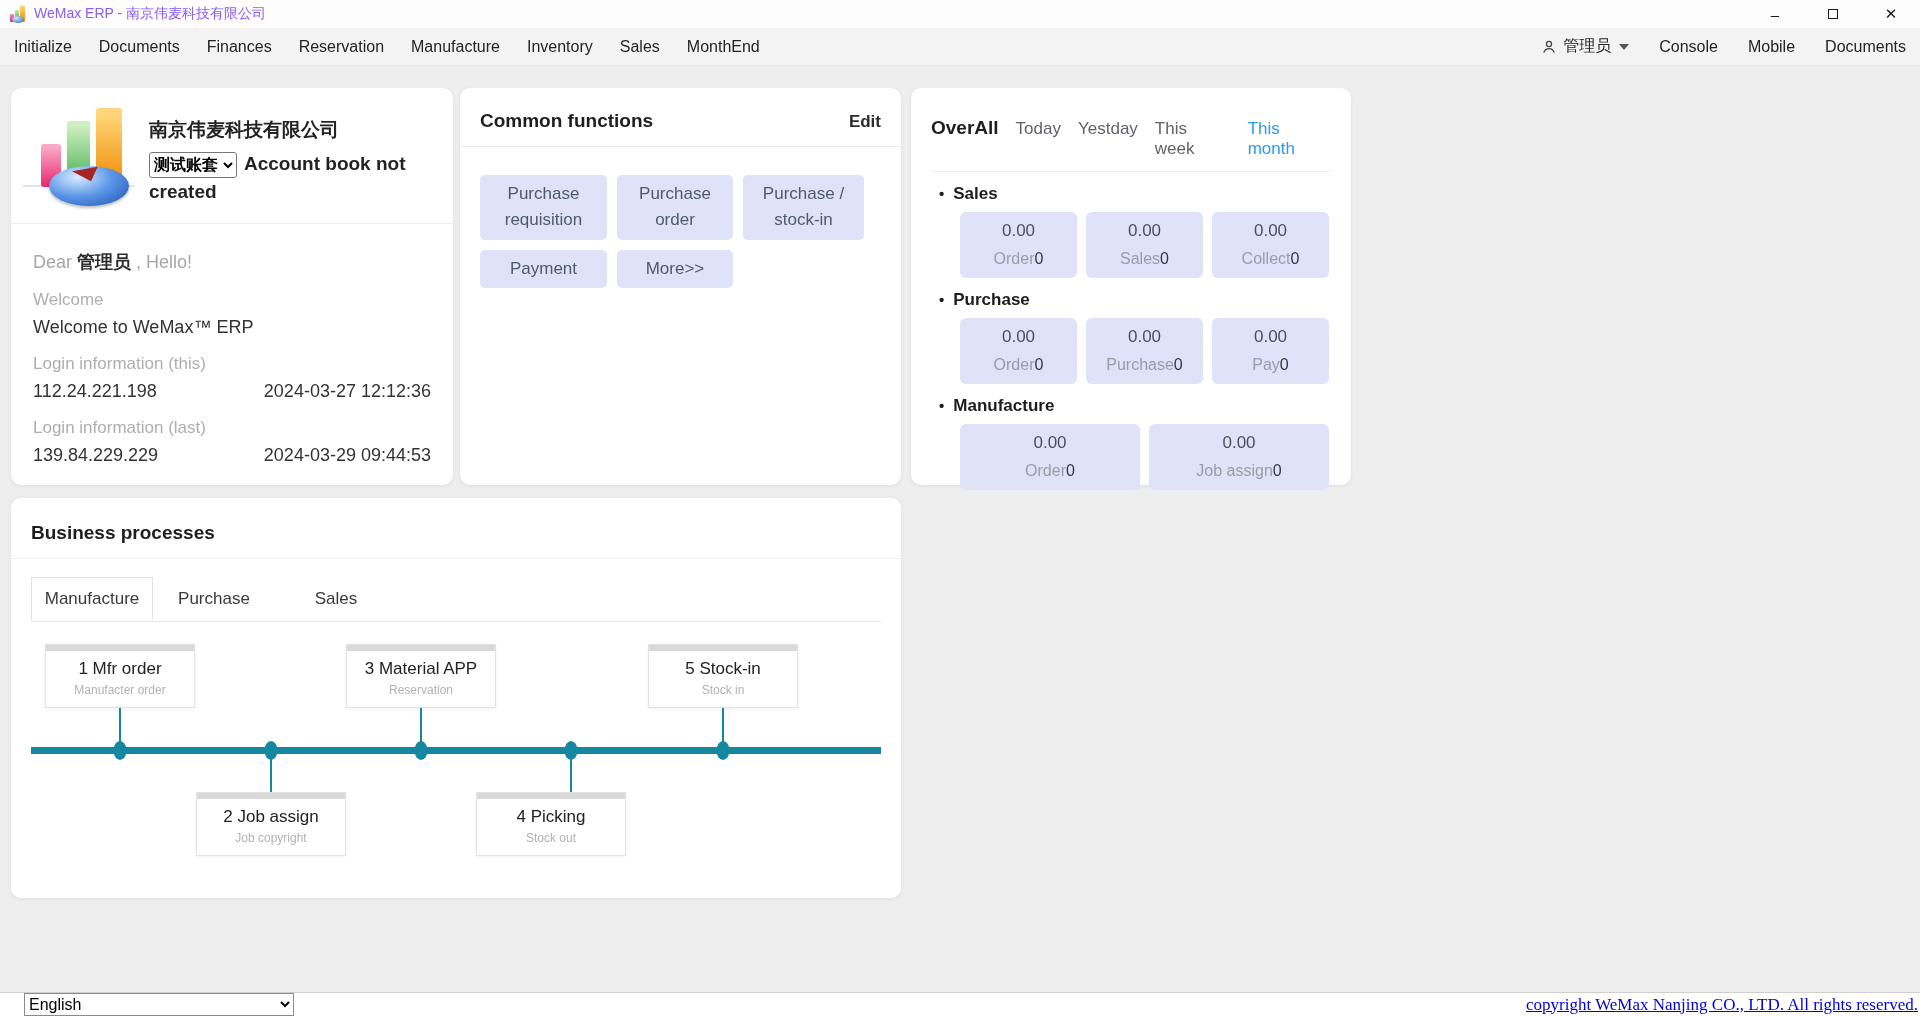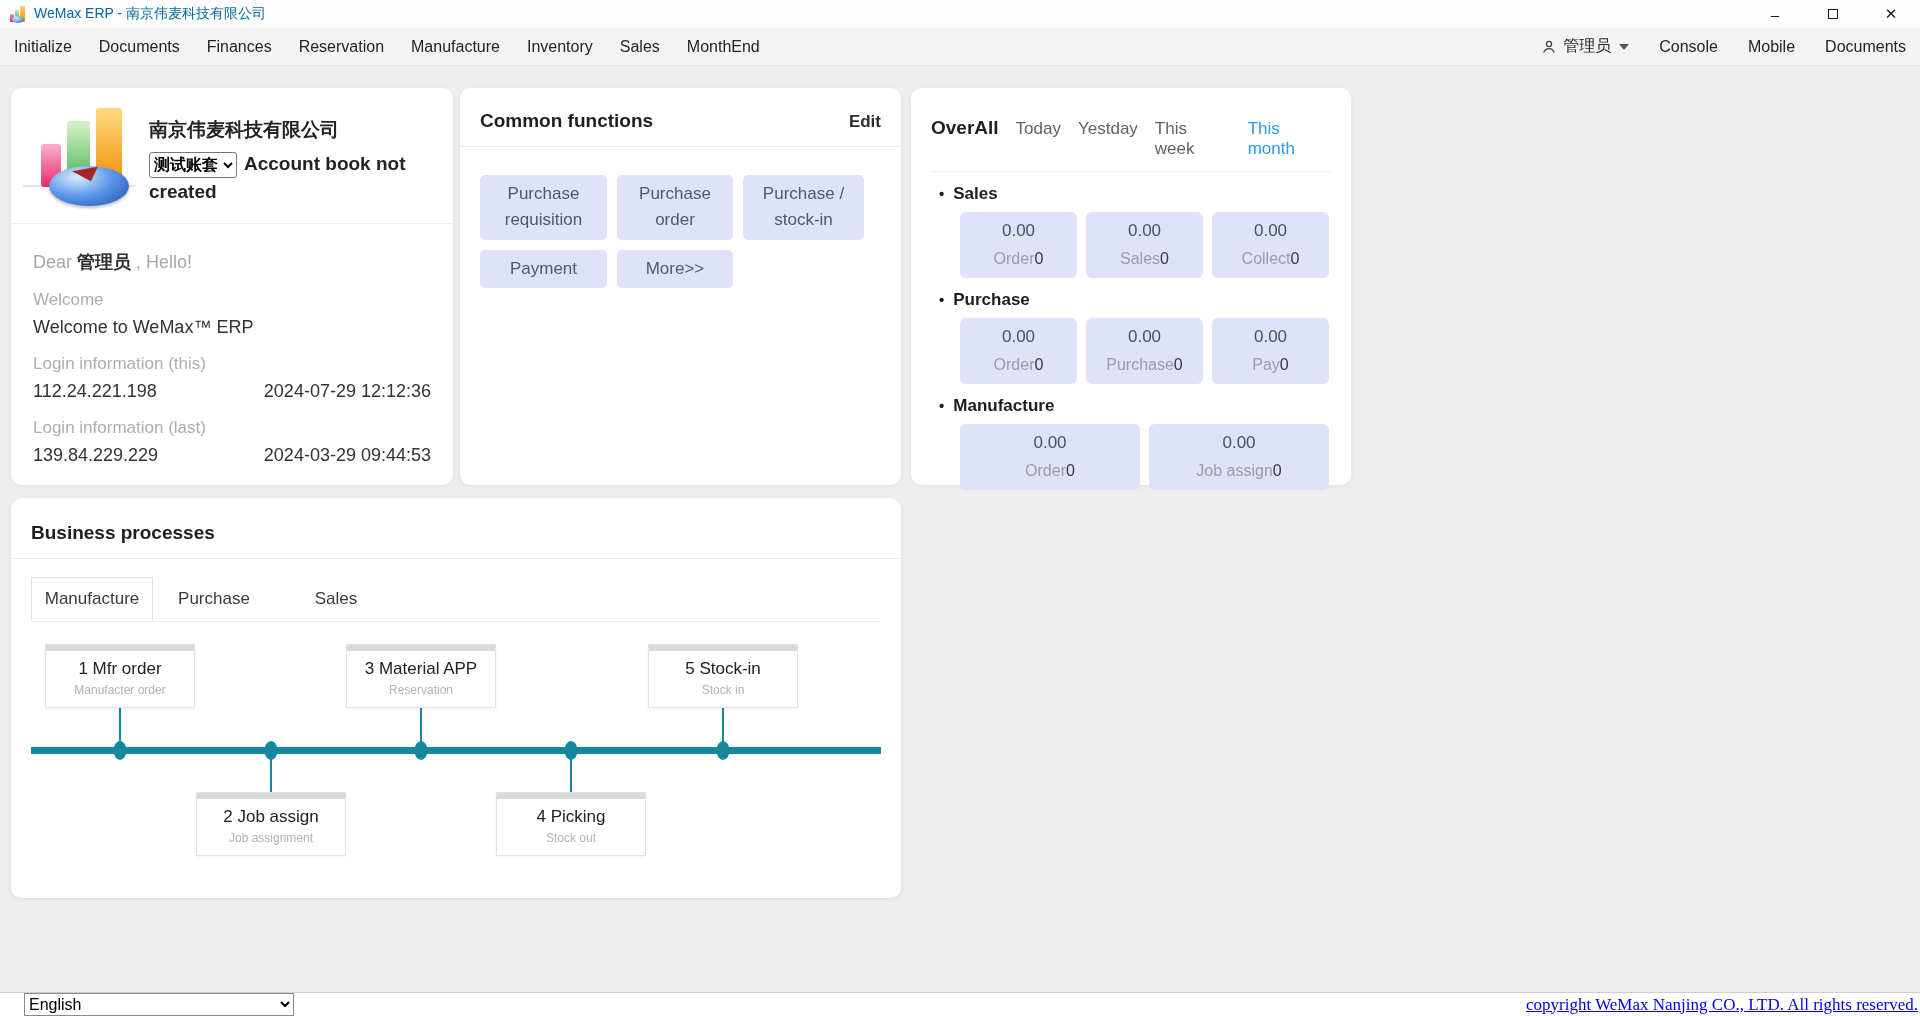--- a/index.html
+++ b/index.html
@@ -12,21 +12,21 @@
   }
   
   .titlebar {
     height:28px; background:#fdfdfd; display:flex; align-items:center;
   }
   .app-icon { width:17px; height:17px; position:relative; margin-left:9px; flex:none; }
   .app-icon .b1 { position:absolute; left:1px; top:8px; width:4px; height:8px; background:linear-gradient(180deg,#f590b5,#d92a6c); border-radius:1px; }
   .app-icon .b2 { position:absolute; left:6px; top:4px; width:4px; height:12px; background:linear-gradient(180deg,#bfe8b0,#3aa64a); border-radius:1px; }
   .app-icon .b3 { position:absolute; left:11px; top:0; width:5px; height:16px; background:linear-gradient(180deg,#ffd36e,#ef8b00); border-radius:1px; }
   .app-icon .d1 { position:absolute; left:3px; top:10px; width:12px; height:7px; border-radius:50%; background:radial-gradient(ellipse at 35% 30%,#cfe6ff,#2a64c0); }
-  .win-title { font-size:14px; color:#0369a1; margin-left:8px; }
+  .win-title { font-size:14px; color:#8b5cf6; margin-left:8px; }
   .win-controls { margin-left:auto; display:flex; height:100%; }
   .win-btn { width:58px; height:100%; display:flex; align-items:center; justify-content:center; font-size:15px; color:#1a1a1a; cursor:pointer; }
   .maxbox { width:10px; height:10px; border:1px solid #1a1a1a; display:block; }
   
   .menubar {
     height:38px; background:#f3f3f4; border-bottom:1px solid #e7e7e8;
     display:flex; align-items:center; padding:0 14px; font-size:16px; color:#242424;
   }
   .menu-left { display:flex; gap:27px; }
   .menu-item { cursor:pointer; }
@@ -184,21 +184,21 @@
   <div class="greeting">
     <span>Dear</span>
     <b>管理员</b>
     <span>, Hello!</span>
   </div>
   <div class="p-label">Welcome</div>
   <div class="p-value">Welcome to WeMax™ ERP</div>
   <div class="p-label">Login information (this)</div>
   <div class="p-row">
     <span>112.24.221.198</span>
-    <span>2024-07-29 12:12:36</span>
+    <span>2024-03-27 12:12:36</span>
   </div>
   <div class="p-label">Login information (last)</div>
   <div class="p-row">
     <span>139.84.229.229</span>
     <span>2024-03-29 09:44:53</span>
   </div>
 </div>
 
 <div class="card" id="functions-card">
   <div class="card-head">
@@ -291,27 +291,27 @@
     <div class="dot" style="left:390px"></div>
     <div class="dot" style="left:540px"></div>
     <div class="dot" style="left:692px"></div>
 
     <div class="step-box top" style="left:89px">
       <div class="step-title">1 Mfr order</div>
       <div class="step-sub">Manufacter order</div>
     </div>
     <div class="step-box bottom" style="left:240px">
       <div class="step-title">2 Job assign</div>
-      <div class="step-sub">Job assignment</div>
+      <div class="step-sub">Job copyright</div>
     </div>
     <div class="step-box top" style="left:390px">
       <div class="step-title">3 Material APP</div>
       <div class="step-sub">Reservation</div>
     </div>
-    <div class="step-box bottom" style="left:540px">
+    <div class="step-box bottom" style="left:520px">
       <div class="step-title">4 Picking</div>
       <div class="step-sub">Stock out</div>
     </div>
     <div class="step-box top" style="left:692px">
       <div class="step-title">5 Stock-in</div>
       <div class="step-sub">Stock in</div>
     </div>
   </div>
 </div>
 

